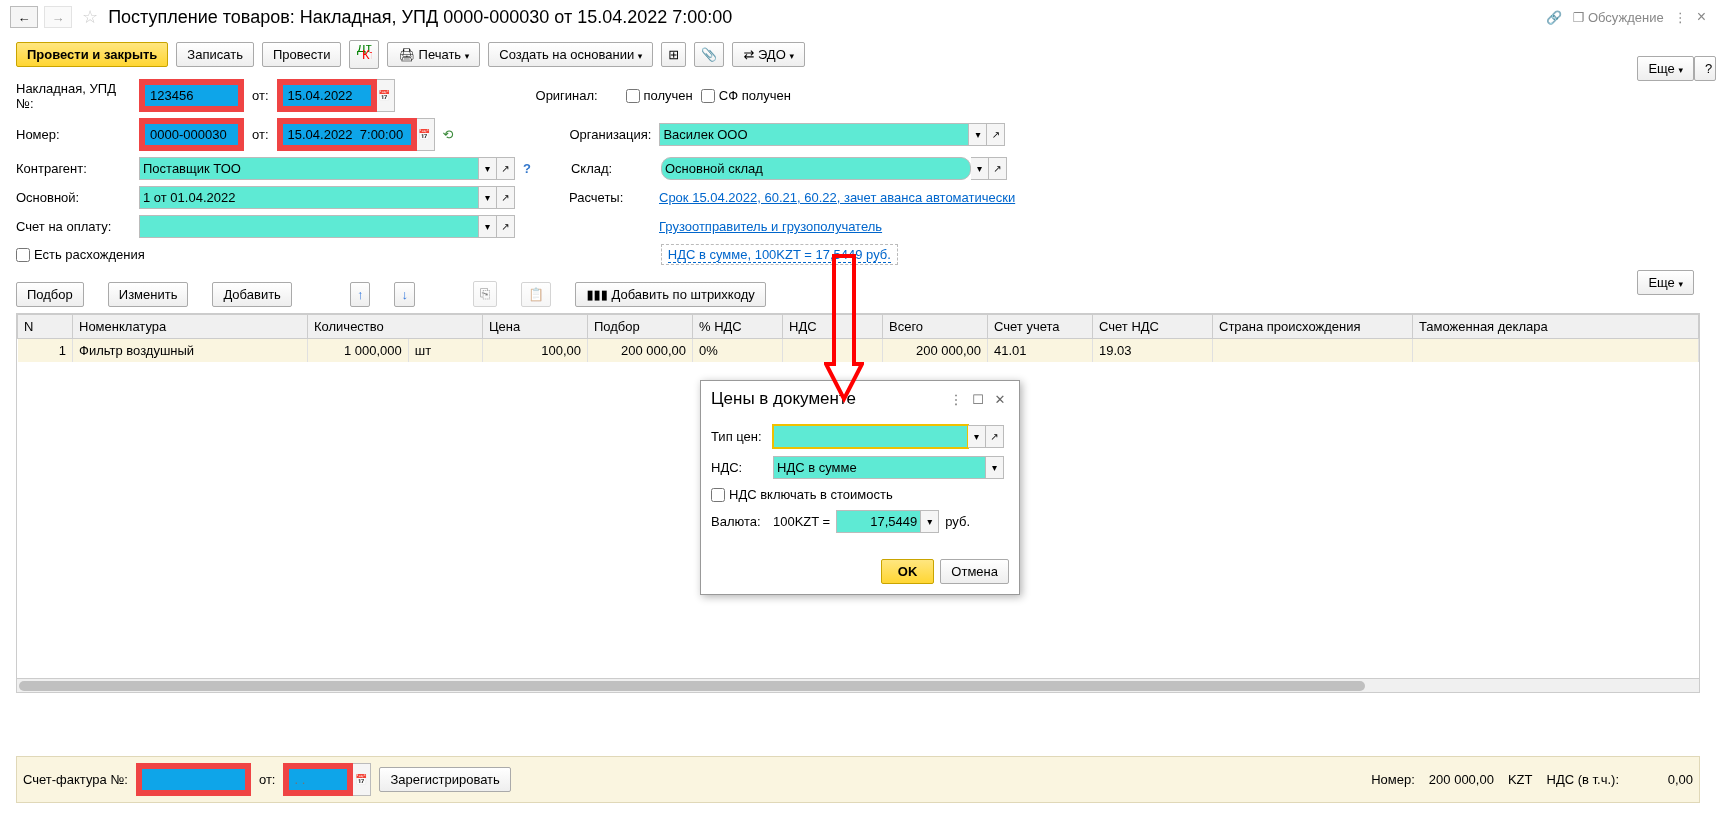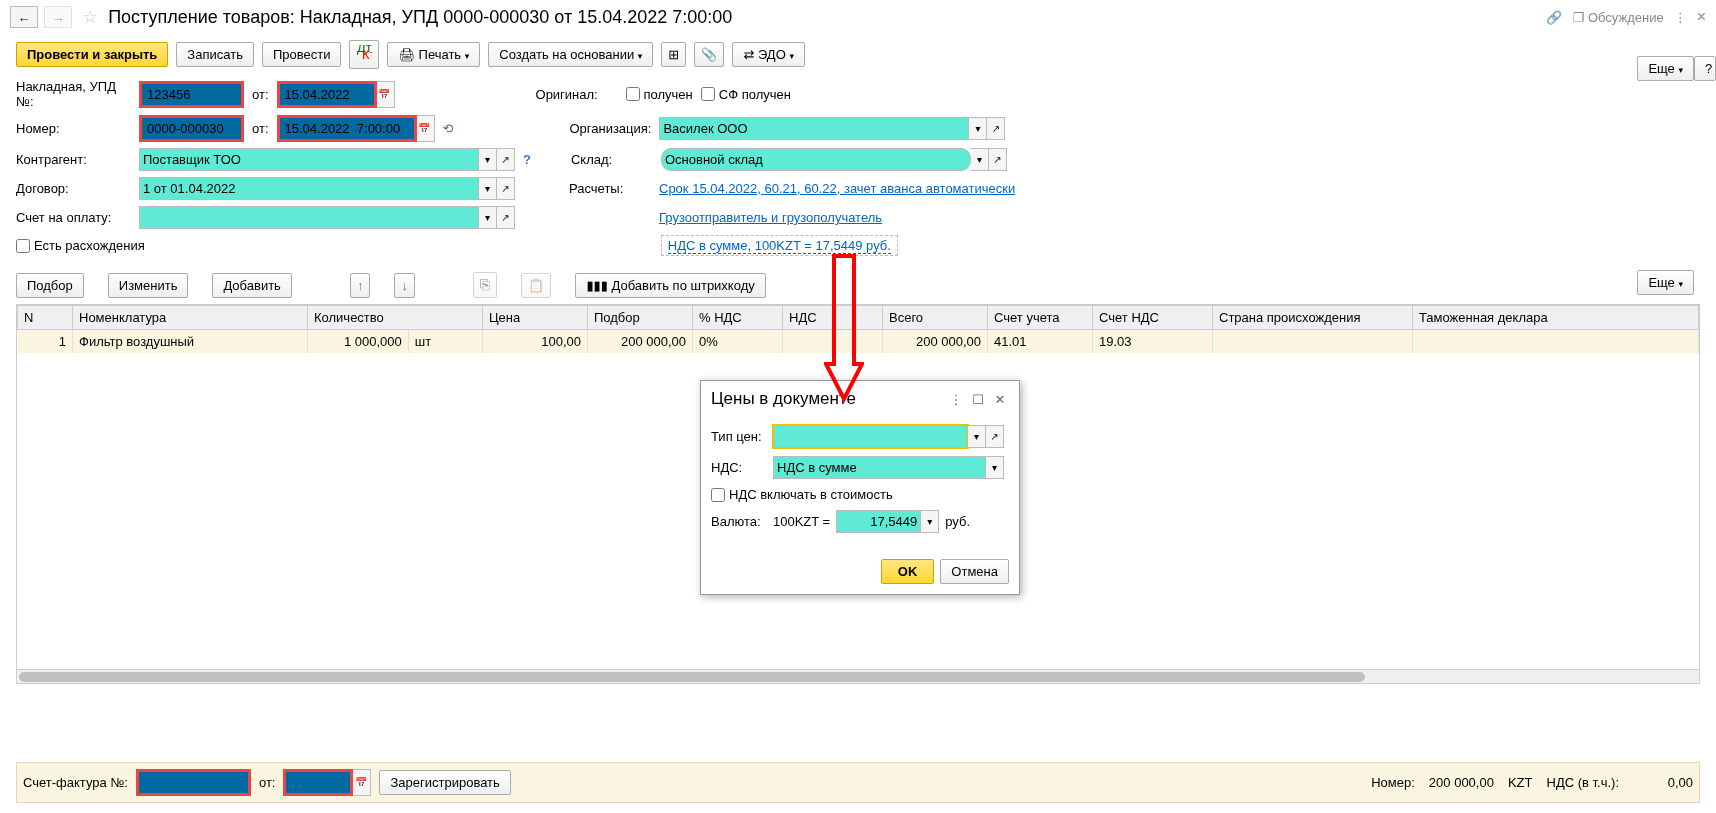--- a/index.html
+++ b/index.html
@@ -10,21 +10,21 @@
 .hdr-right{margin-left:auto;display:flex;align-items:center;gap:10px}
 .hdr-icon{color:#888;cursor:pointer}
 .toolbar{display:flex;align-items:center;padding:6px 16px;gap:8px}
 .btn{border:1px solid #aaa;background:linear-gradient(#fff,#eee);padding:4px 10px;cursor:pointer;border-radius:2px}
 .btn-primary{background:linear-gradient(#ffe680,#ffd633);border-color:#c9a400;font-weight:bold}
 .btn-icon{padding:4px 6px}
 .form-area{padding:4px 16px}
 .frow{display:flex;align-items:center;margin-bottom:6px;gap:8px}
 .lbl{width:115px}
 .lbl2{width:82px}
-.inp{border:3px solid #ef4444;padding:3px 5px;background:#0369a1}
+.inp{border:6px solid #ef4444;padding:3px 5px;background:#0ea5e9}
 .inp-date{width:100px}
 .inp-datetime{width:140px}
 .inp-num{width:105px}
 .sel-wrap{display:flex}
 .sel-inp{border:1px solid #bbb;padding:3px 3px;background:#5eead4}
 .sel-btn{border:1px solid #bbb;border-left:none;width:18px;background:#f5f5f5;cursor:pointer;display:flex;align-items:center;justify-content:center;font-size:10px}
 .chk{display:flex;align-items:center;gap:4px}
 .chk input{width:14px;height:14px}
 .link{color:#0066cc;text-decoration:underline;cursor:pointer}
 .link-dashed{color:#0066cc;border-bottom:1px dashed #0066cc;cursor:pointer}
@@ -134,21 +134,21 @@
   <span style="color:#3377cc;font-weight:bold">?</span>
   <span style="width:24px"></span>
   <span class="lbl2">Склад:</span>
   <div class="sel-wrap">
         <input class="sel-inp" style="width: 310px; border-radius: 10px;" value="Основной склад">
         <span class="sel-btn">▾</span>
         <span class="sel-btn">↗</span>
       </div>
  </div>
  <div class="frow">
-  <span class="lbl">Договор:</span>
+  <span class="lbl">Основной:</span>
   <div class="sel-wrap">
         <input class="sel-inp" style="width: 340px;" value="1 от 01.04.2022">
         <span class="sel-btn">▾</span>
         <span class="sel-btn">↗</span>
       </div>
   <span style="width:38px"></span>
   <span class="lbl2">Расчеты:</span>
   <span class="link">Срок 15.04.2022, 60.21, 60.22, зачет аванса автоматически</span>
  </div>
  <div class="frow">

